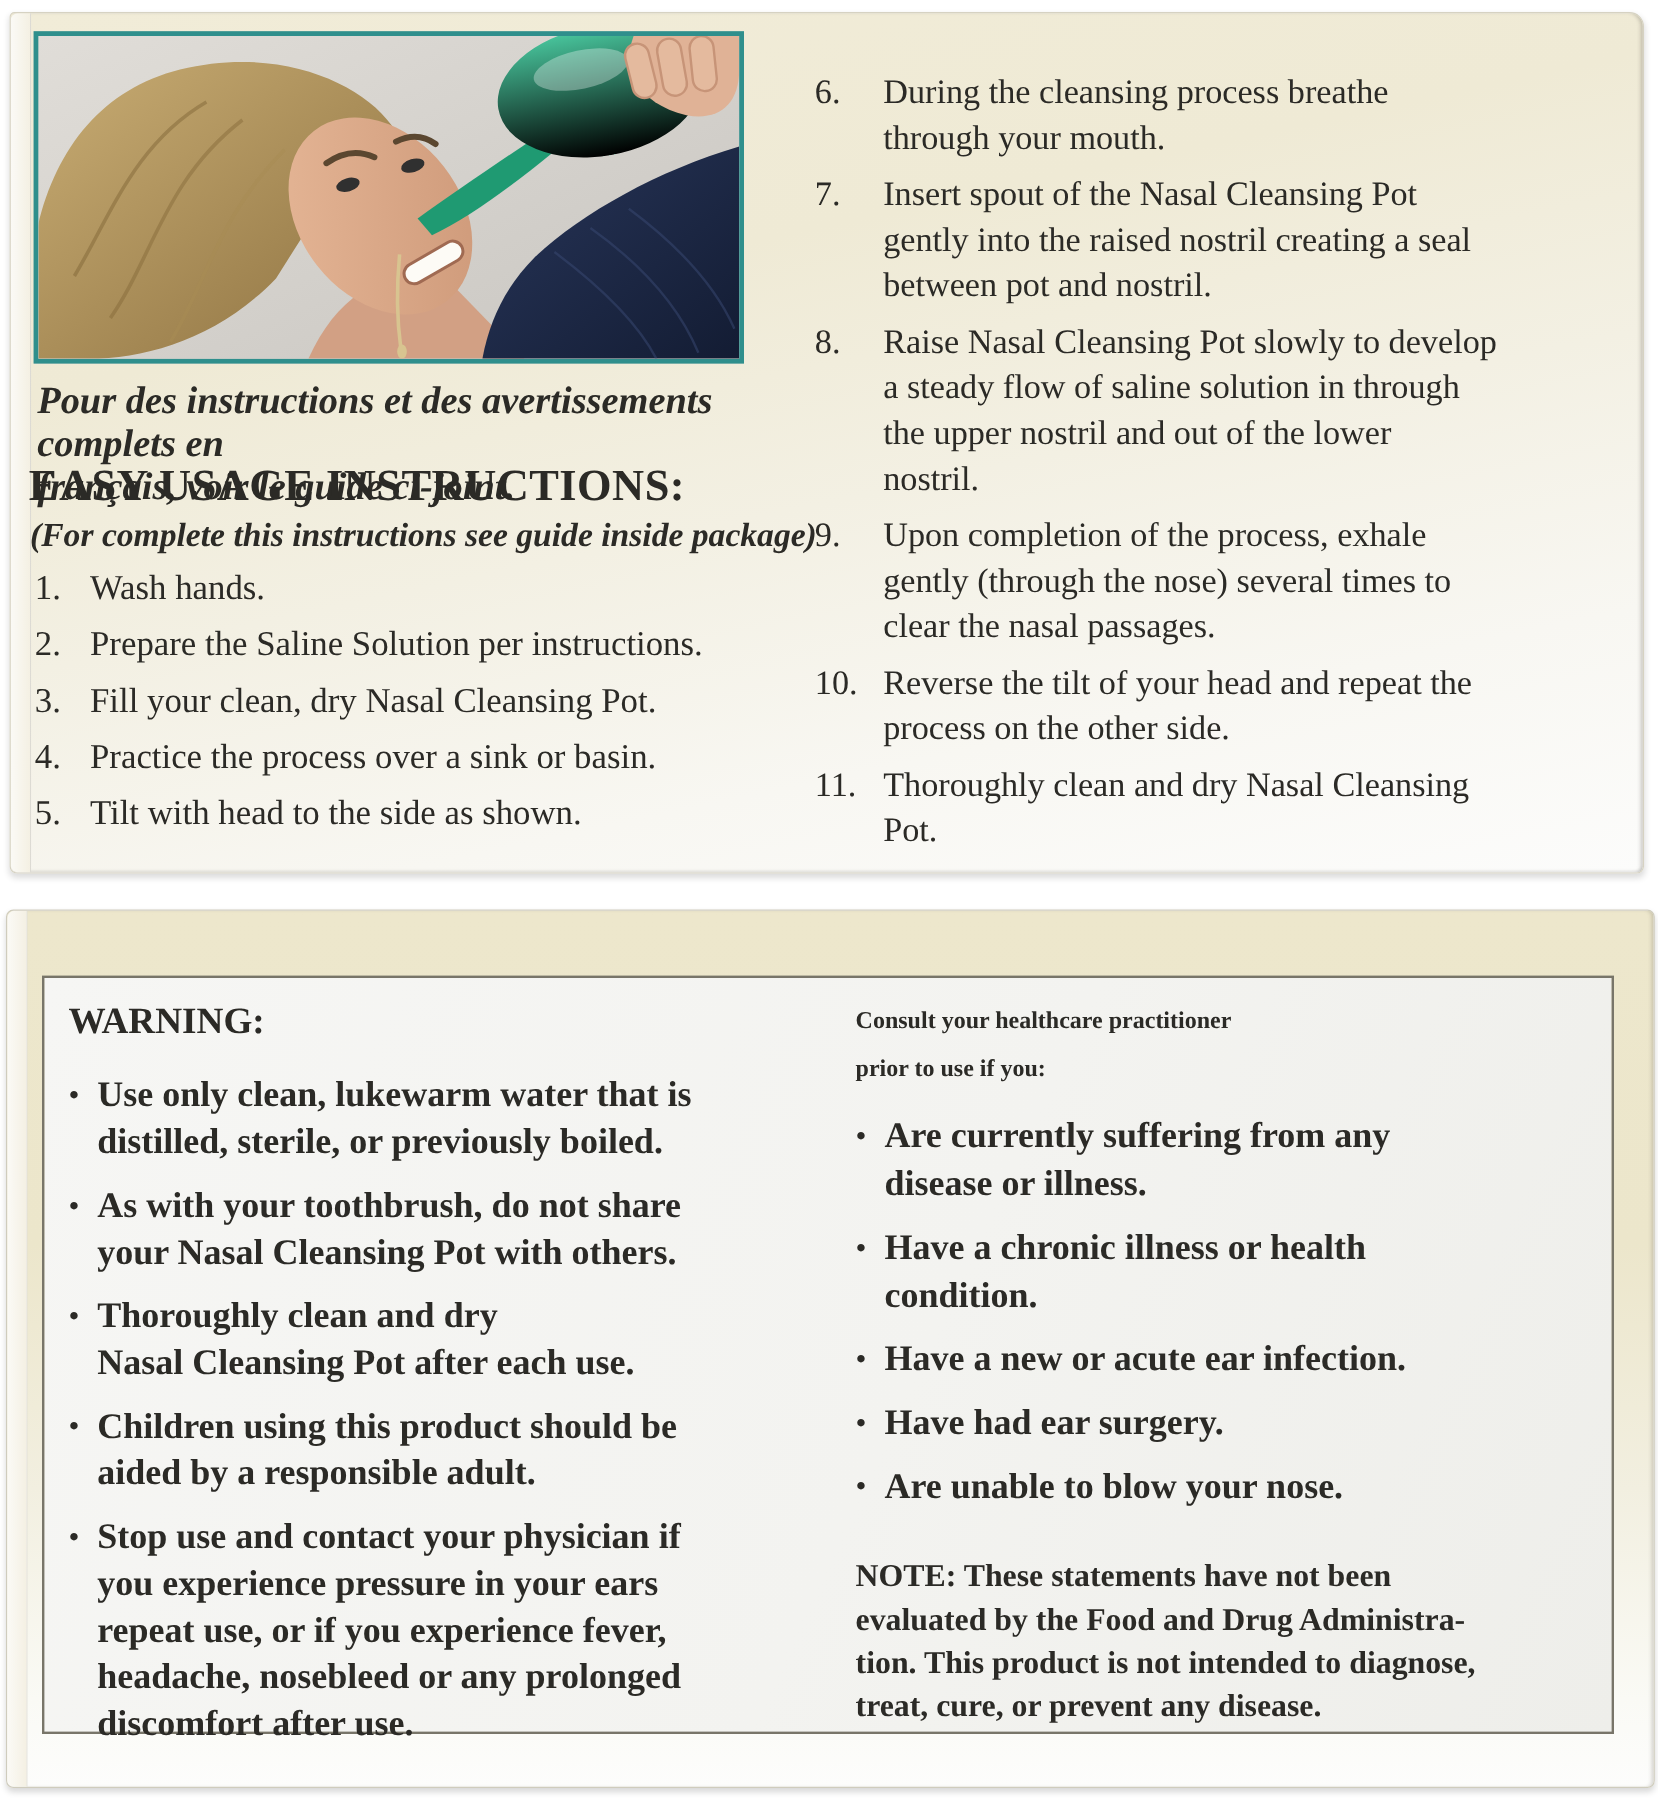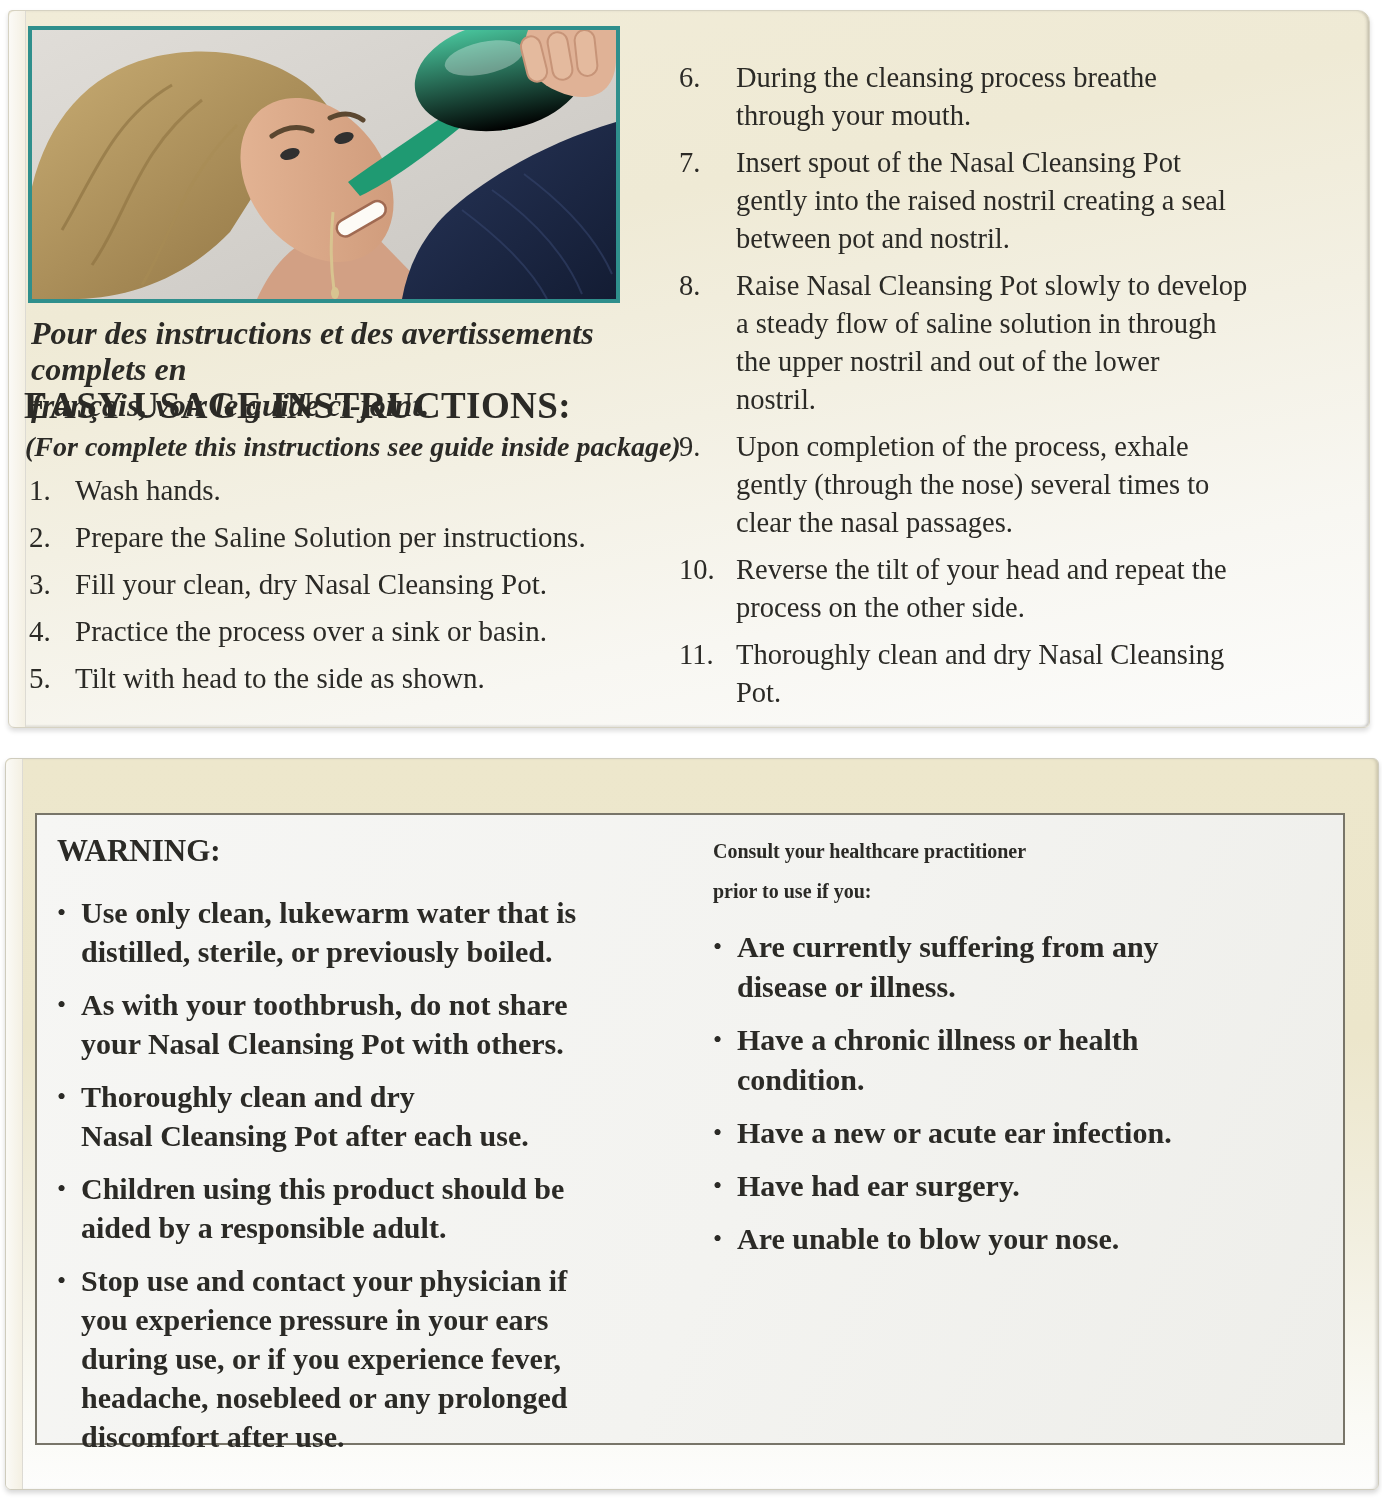--- a/index.html
+++ b/index.html
@@ -263,21 +263,21 @@
           </li>
         <li class="bullet-item">
             <span class="bullet-dot">•</span>
             <span class="bullet-text">Children using this product should be
 aided by a responsible adult.</span>
           </li>
         <li class="bullet-item">
             <span class="bullet-dot">•</span>
             <span class="bullet-text">Stop use and contact your physician if
 you experience pressure in your ears
-during use, or if you experience fever,
+repeat use, or if you experience fever,
 headache, nosebleed or any prolonged
 discomfort after use.</span>
           </li>
       </ul>
     </div>
 
     <div class="consult-col">
       <h2 class="box-title">Consult your healthcare practitioner
 prior to use if you:</h2>
       <ul class="bullets">
@@ -297,16 +297,20 @@
           </li>
         <li class="bullet-item">
             <span class="bullet-dot">•</span>
             <span class="bullet-text">Have had ear surgery.</span>
           </li>
         <li class="bullet-item">
             <span class="bullet-dot">•</span>
             <span class="bullet-text">Are unable to blow your nose.</span>
           </li>
       </ul>
+      <p class="note-text">NOTE: These statements have not been
+evaluated by the Food and Drug Administra-
+tion. This product is not intended to diagnose,
+treat, cure, or prevent any disease.</p>
     </div>
 
   </div>
 </section>
 
 </body></html>

